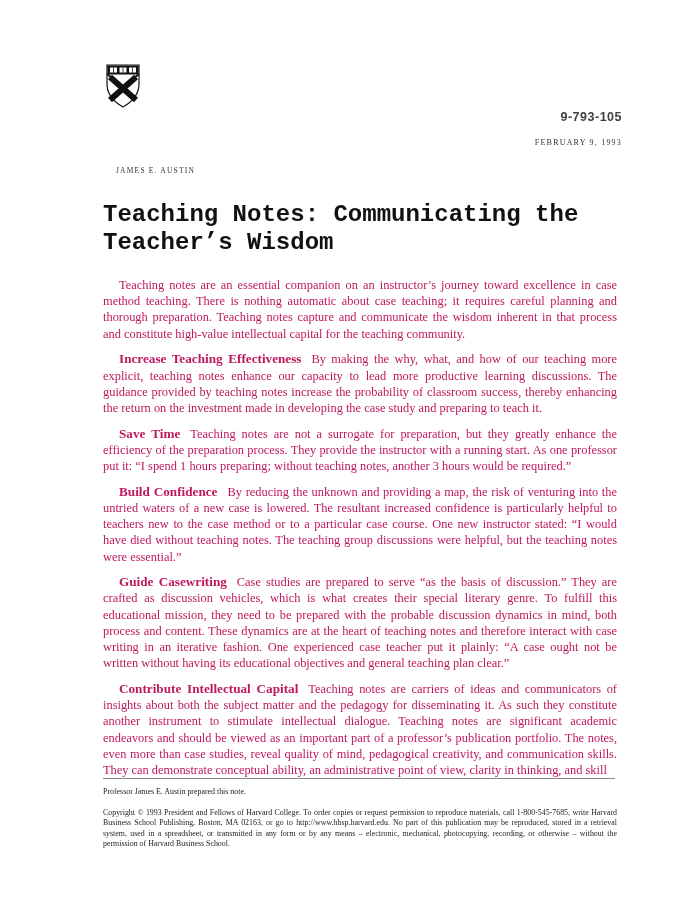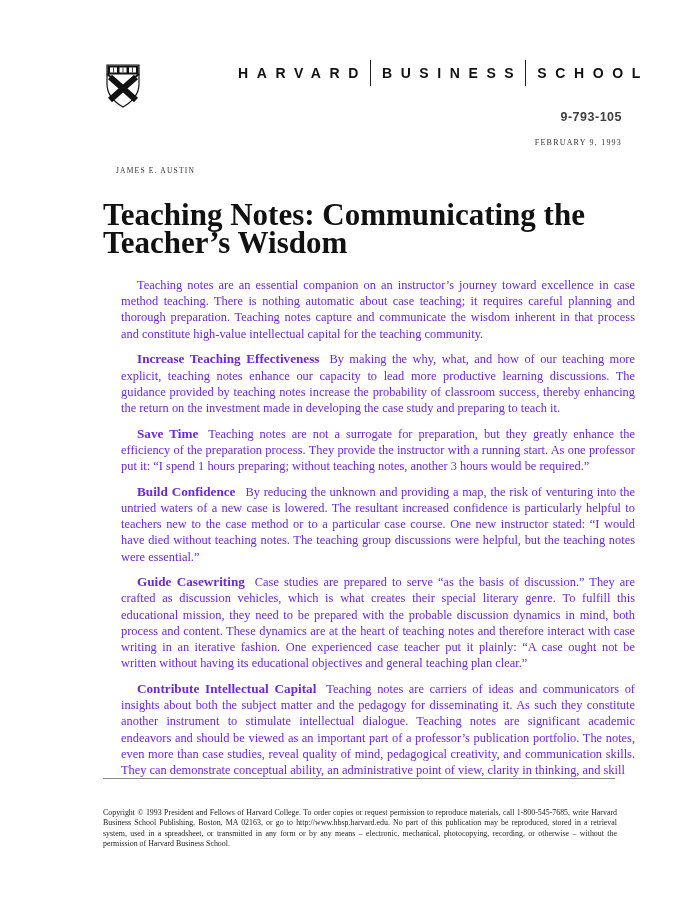--- a/index.html
+++ b/index.html
@@ -14,24 +14,24 @@
 
     .doc-number { position: absolute; right: 78px; top: 110px; font-family: "Liberation Sans", sans-serif;
       font-weight: bold; font-size: 12.5px; letter-spacing: 0.5px; color: #404040; }
     .doc-date { position: absolute; right: 78px; top: 138px; font-family: "Liberation Serif", serif;
       font-size: 8px; letter-spacing: 1.2px; color: #333; }
 
     .author { position: absolute; left: 116px; top: 166px; font-family: "Liberation Serif", serif;
       font-size: 7.5px; letter-spacing: 1.2px; color: #333; }
 
     .title { position: absolute; left: 103px; top: 201px; width: 540px; margin: 0;
-      font-family: Liberation Serif, serif; font-weight: bold; font-size: 31px; line-height: 28px; color: #111; }
+      font-family: Liberation Mono, monospace; font-weight: bold; font-size: 24px; line-height: 28px; color: #111; }
 
-    .body { position: absolute; left: 121px; top: 277px; width: 514px;
-      font-family: "Liberation Serif", serif; font-size: 12.4px; line-height: 16.2px; color: #6d28d9; }
+    .body { position: absolute; left: 103px; top: 277px; width: 514px;
+      font-family: "Liberation Serif", serif; font-size: 12.4px; line-height: 16.2px; color: #be185d; }
     .body p { margin: 0 0 9.5px 0; text-indent: 16px; text-align: justify; }
     .body .head { font-weight: bold; font-size: 13.2px; margin-right: 10px; }
 
     .rule { position: absolute; left: 103px; top: 778px; width: 512px; height: 1px; background: #888; }
 
     .footnote { position: absolute; left: 103px; top: 787px; width: 514px;
       font-family: "Liberation Serif", serif; font-size: 7.9px; line-height: 10.4px; color: #222; }
     .copyright { position: absolute; left: 103px; top: 808px; width: 514px;
       font-family: "Liberation Serif", serif; font-size: 7.9px; line-height: 10.4px; color: #222; text-align: justify; }
   </style>
@@ -47,27 +47,20 @@
     <rect x="13.5" y="3.5" width="7" height="5" fill="#fff"></rect>
     <rect x="23" y="3.5" width="7" height="5" fill="#fff"></rect>
     <line x1="7.5" y1="3.5" x2="7.5" y2="8.5" stroke="#111" stroke-width="0.8"></line>
     <line x1="17" y1="3.5" x2="17" y2="8.5" stroke="#111" stroke-width="0.8"></line>
     <line x1="26.5" y1="3.5" x2="26.5" y2="8.5" stroke="#111" stroke-width="0.8"></line>
     <path d="M4 13 L30 36" stroke="#111" stroke-width="6"></path>
     <path d="M30 13 L4 36" stroke="#111" stroke-width="6"></path>
     <path d="M1 10 L6 14 M33 10 L28 14" stroke="#111" stroke-width="2"></path>
   </svg>
 
-  <div class="masthead">
-    <span>HARVARD</span>
-    <span class="sep"></span>
-    <span>BUSINESS</span>
-    <span class="sep"></span>
-    <span>SCHOOL</span>
-  </div>
 
   <div class="doc-number">9-793-105</div>
   <div class="doc-date">FEBRUARY 9, 1993</div>
 
   <div class="author">JAMES E. AUSTIN</div>
 
   <h1 class="title">Teaching Notes: Communicating the Teacher’s Wisdom</h1>
 
   <div class="body">
     <p>Teaching notes are an essential companion on an instructor’s journey toward excellence in case method teaching. There is nothing automatic about case teaching; it requires careful planning and thorough preparation. Teaching notes capture and communicate the wisdom inherent in that process and constitute high-value intellectual capital for the teaching community.</p>
@@ -84,15 +77,16 @@
     <p>
       <span class="head">Guide Casewriting</span><span>Case studies are prepared to serve “as the basis of discussion.” They are crafted as discussion vehicles, which is what creates their special literary genre. To fulfill this educational mission, they need to be prepared with the probable discussion dynamics in mind, both process and content. These dynamics are at the heart of teaching notes and therefore interact with case writing in an iterative fashion. One experienced case teacher put it plainly: “A case ought not be written without having its educational objectives and general teaching plan clear.”</span>
     </p>
     <p>
       <span class="head">Contribute Intellectual Capital</span><span>Teaching notes are carriers of ideas and communicators of insights about both the subject matter and the pedagogy for disseminating it. As such they constitute another instrument to stimulate intellectual dialogue. Teaching notes are significant academic endeavors and should be viewed as an important part of a professor’s publication portfolio. The notes, even more than case studies, reveal quality of mind, pedagogical creativity, and communication skills. They can demonstrate conceptual ability, an administrative point of view, clarity in thinking, and skill</span>
     </p>
   </div>
 
   <div class="rule"></div>
 
+  <div class="footnote">Professor James E. Austin prepared this note.</div>
   <div class="copyright">Copyright © 1993 President and Fellows of Harvard College.  To order copies or request permission to reproduce materials, call 1-800-545-7685, write Harvard Business School Publishing, Boston, MA 02163, or go to http://www.hbsp.harvard.edu.  No part of this publication may be reproduced, stored in a retrieval system, used in a spreadsheet, or transmitted in any form or by any means – electronic, mechanical, photocopying, recording, or otherwise – without the permission of Harvard Business School.</div>
 
 </div>
 
 </body></html>

